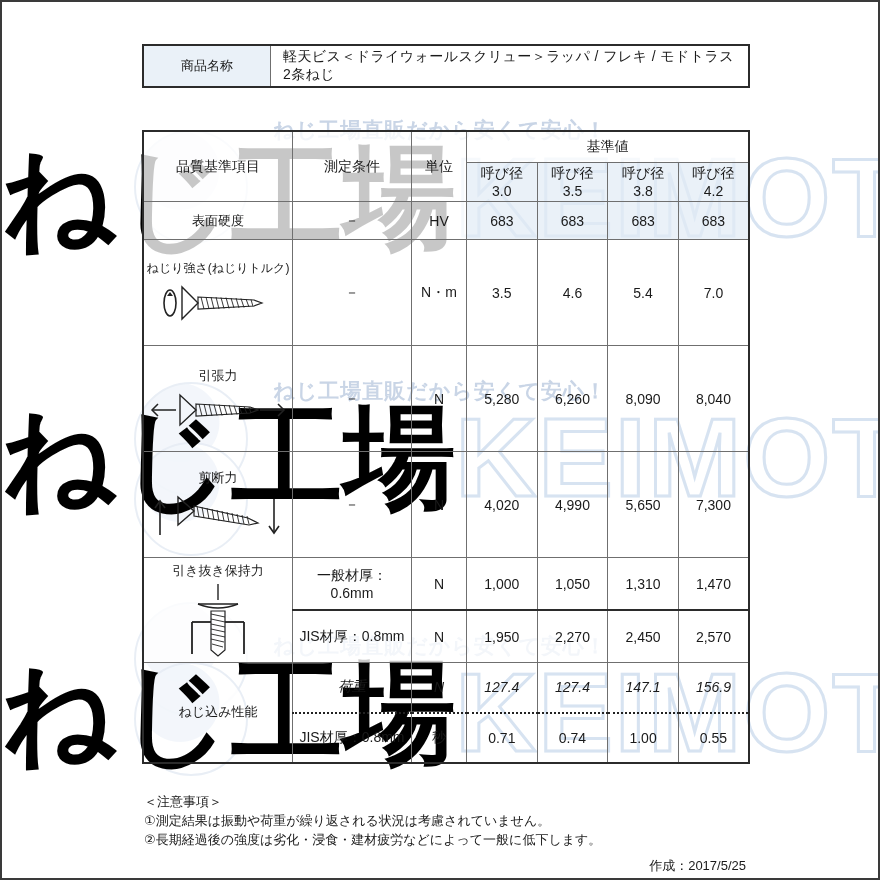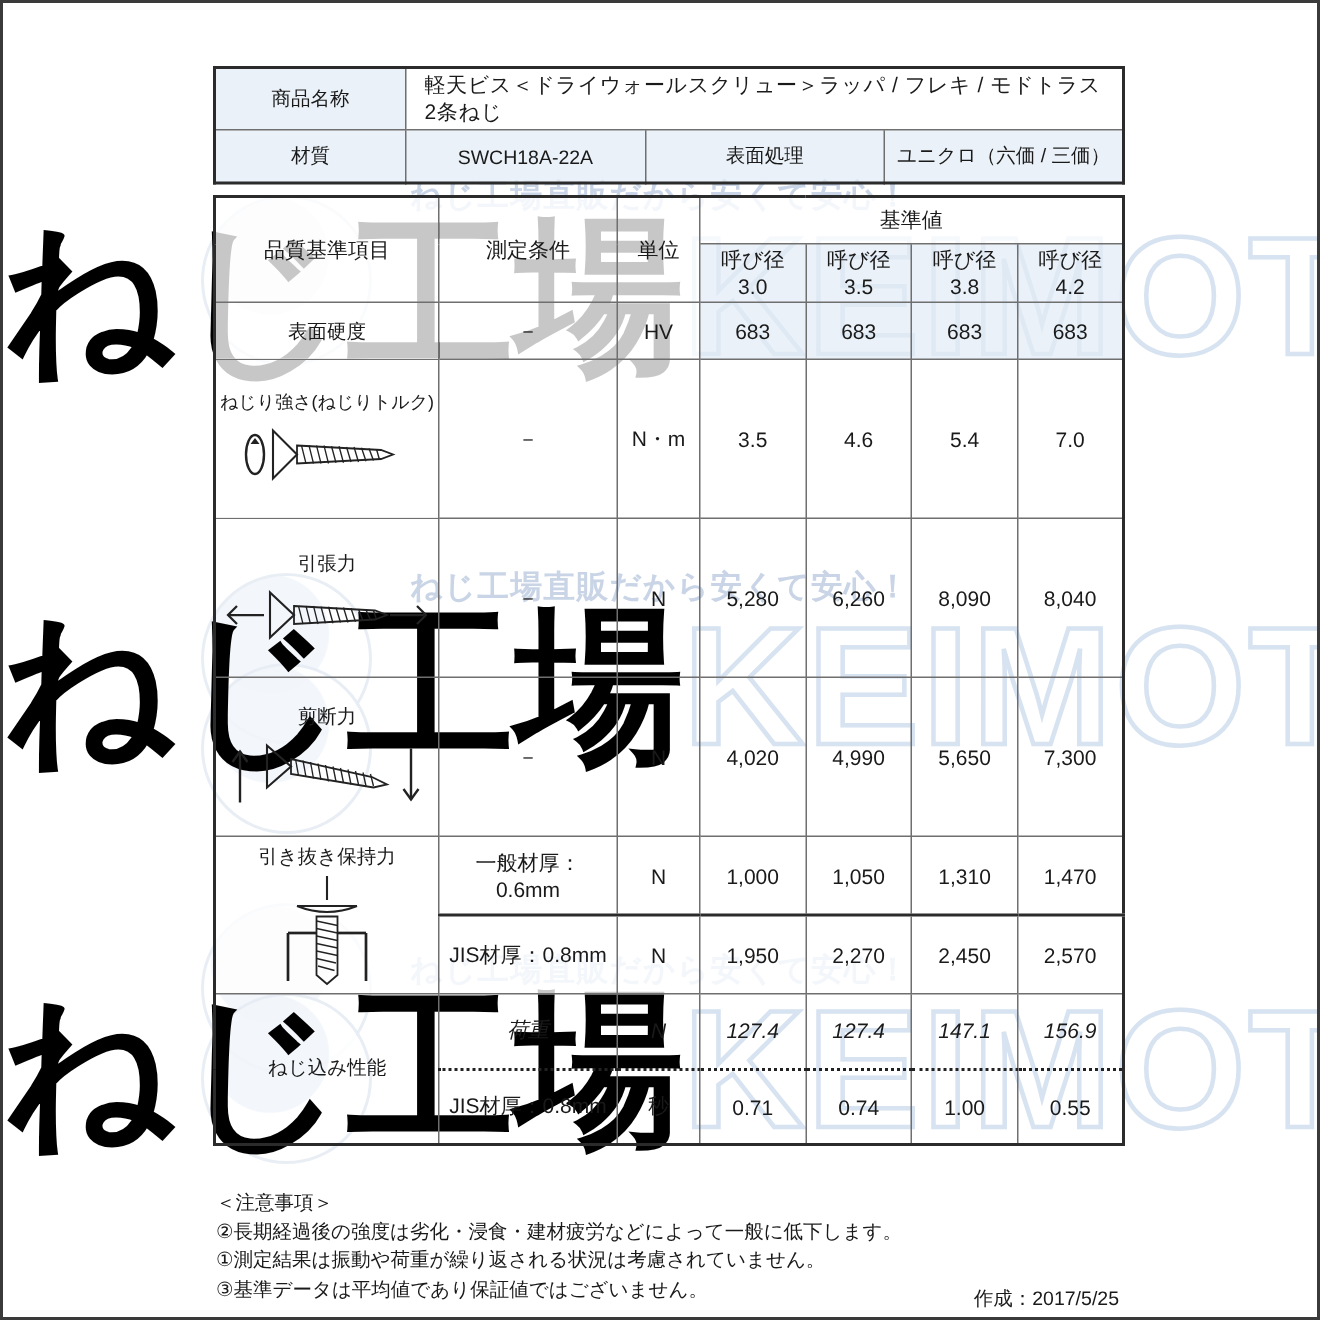--- a/index.html
+++ b/index.html
@@ -189,26 +189,20 @@
     </div>
   </div>
 
 
   <div class="tblwrap t-head">
     <table class="outer">
       <tbody>
           <tr>
         <td class="lbl tint">商品名称</td>
         <td class="prod white" colspan="3">軽天ビス＜ドライウォールスクリュー＞ラッパ / フレキ / モドトラス　2条ねじ</td>
-      </tr>
-      <tr>
-        <td class="lbl tint">材質</td>
-        <td class="tint" style="width:180px">SWCH18A-22A</td>
-        <td class="tint" style="width:128px">表面処理</td>
-        <td class="tint">ユニクロ（六価 / 三価）</td>
       </tr>
     </tbody>
       </table>
   </div>
 
   <div class="tblwrap t-main">
     <table class="outer">
 
       <tbody>
           <tr>
@@ -397,20 +391,19 @@
         <td class="val nb-top">1.00</td>
         <td class="val nb-top">0.55</td>
       </tr>
 
     </tbody>
       </table>
   </div>
 
   <div class="notes">
     <div>＜注意事項＞</div>
+    <div>①測定結果は振動や荷重が繰り返される状況は考慮されていません。</div>
     <div>②長期経過後の強度は劣化・浸食・建材疲労などによって一般に低下します。</div>
-    <div>①測定結果は振動や荷重が繰り返される状況は考慮されていません。</div>
-    <div>③基準データは平均値であり保証値ではございません。</div>
   </div>
 
   <div class="made">作成：2017/5/25</div>
 
 </div>
 
 </body></html>

